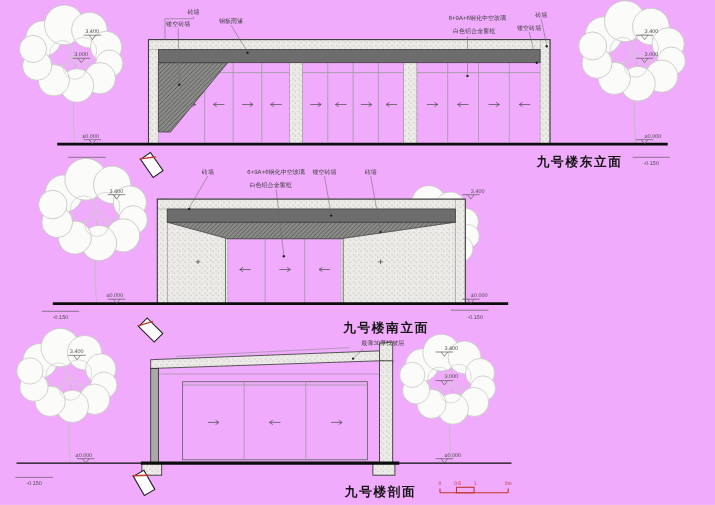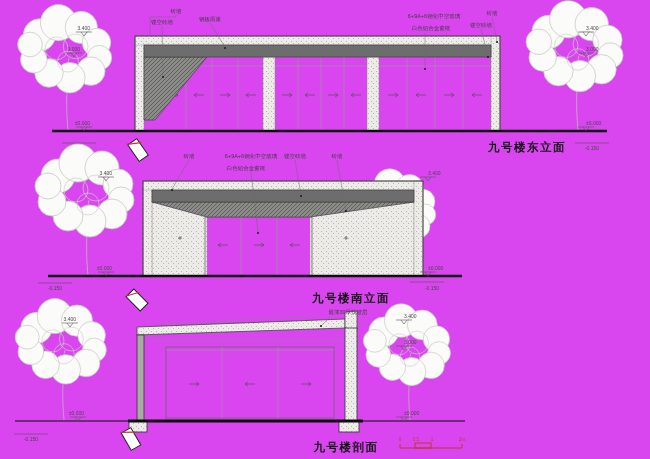--- a/index.html
+++ b/index.html
@@ -1,16 +1,16 @@
 <!DOCTYPE html>
 <html><head>
 <meta charset="utf-8">
 <style>
   html,body{margin:0;padding:0;background:#ffffff;}
-  #page{position:relative;width:650px;height:459px;background:#d946ef;overflow:hidden;
+  #page{position:relative;width:650px;height:459px;background:#f0abfc;overflow:hidden;
         font-family:"Liberation Sans",sans-serif;}
   svg{display:block}
   .lbl{font-family:"Liberation Sans",sans-serif;font-size:5.5px;fill:#3f3f3f;}
   .lvl{font-family:"Liberation Sans",sans-serif;font-size:5px;fill:#4a4a4a;}
   .ttl{font-family:"Liberation Sans",sans-serif;font-size:11.5px;font-weight:bold;fill:#141414;letter-spacing:1.5px;}
   .sc{font-family:"Liberation Sans",sans-serif;font-size:4.5px;fill:#c0392b;}
   .leader{stroke:#6a6a6a;stroke-width:.5;fill:none;}
   .dot{fill:#222;}
   .mull{stroke:#9a9a9a;stroke-width:.7;}
   .frame{stroke:#666;stroke-width:.8;fill:none;}

